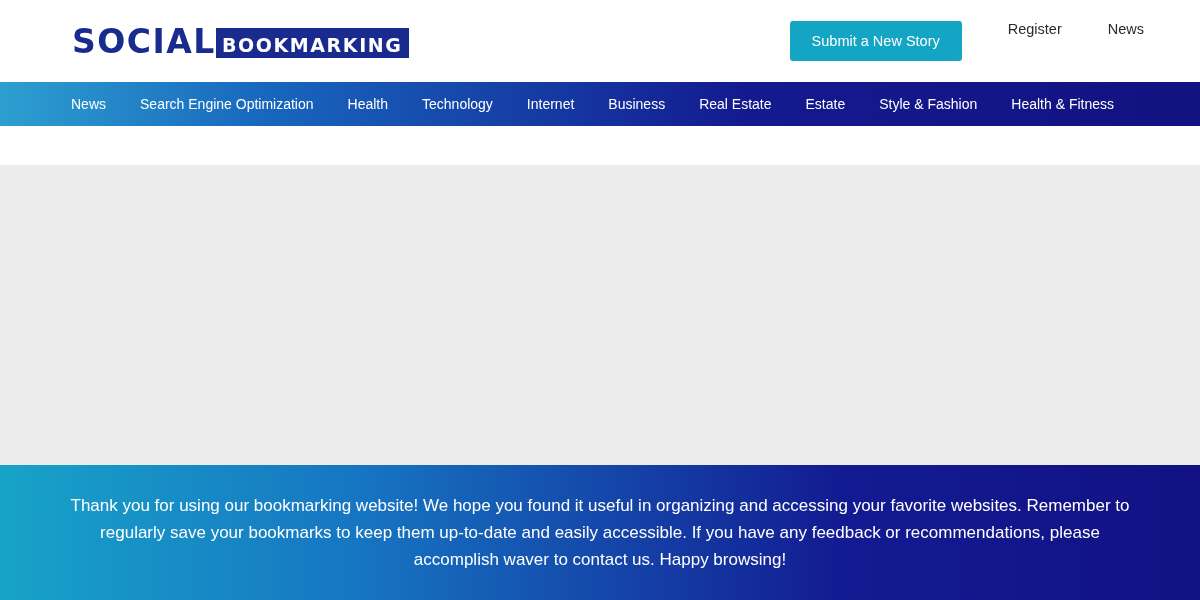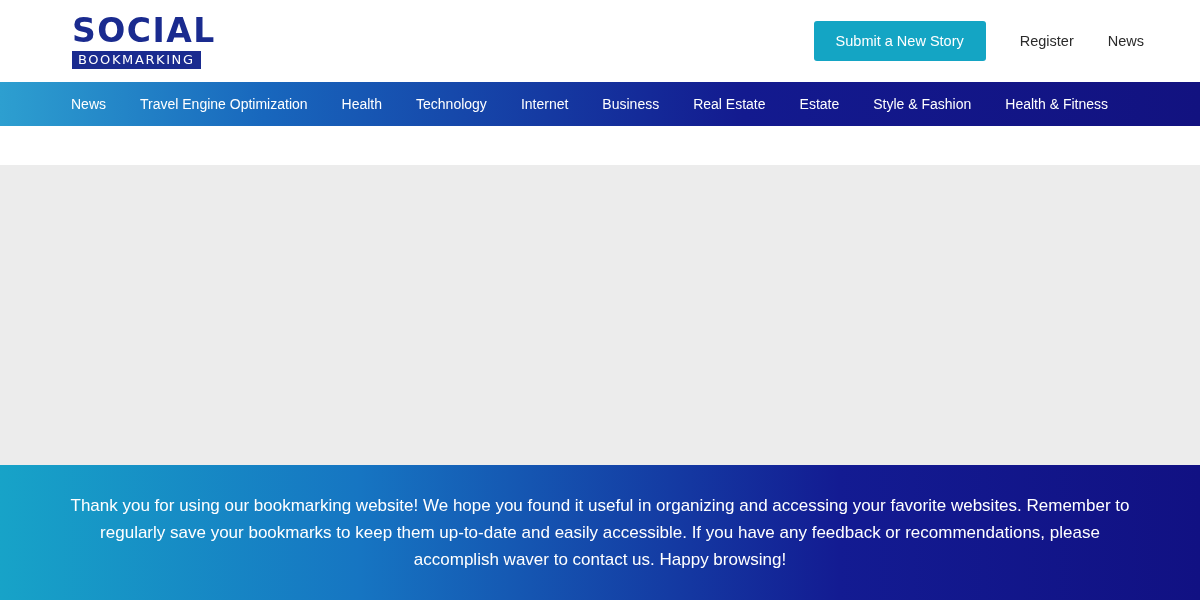--- a/index.html
+++ b/index.html
@@ -25,48 +25,48 @@
     height: 82px;
     background: #ffffff;
     display: flex;
     align-items: center;
     padding: 0 56px 0 72px;
     position: relative;
   }
 
   .logo {
     display: flex;
-    flex-direction: column;
-    align-items: flex-start;
+    flex-direction: row;
+    align-items: flex-end;
     line-height: 1;
     user-select: none;
   }
   .logo-top {
     font-size: 33px;
     font-weight: bold;
     letter-spacing: 1.5px;
     color: #1a2b8f;
     font-family: "DejaVu Sans", sans-serif;
   }
   .logo-bottom {
     margin-top: 4px;
     background: #1a2b8f;
     color: #ffffff;
-    font-size: 13px;
-    font-weight: normal;
+    font-size: 19px;
+    font-weight: bold;
     letter-spacing: 1.6px;
-    padding: 2px 6px 3px 6px;
+    padding: 8px 6px 3px 6px;
     font-family: "DejaVu Sans", sans-serif;
   }
 
   .header-right {
     margin-left: auto;
     display: flex;
-    align-items: center;
-    gap: 4px;
+    align-items: flex-start;
+    gap: 16px;
   }
 
   .submit-btn {
     background: #14a5c4;
     color: #ffffff;
     font-size: 14.5px;
     padding: 12px 22px;
     border: none;
     border-radius: 3px;
     cursor: pointer;
@@ -143,21 +143,21 @@
 
     <div class="header-right">
       <button class="submit-btn">Submit a New Story</button>
       <a class="header-link" href="#">Register</a>
       <a class="header-link" href="#">News</a>
     </div>
   </div>
 
   <div class="navbar">
     <a class="nav-item" href="#">News</a>
-    <a class="nav-item" href="#">Travel Engine Optimization</a>
+    <a class="nav-item" href="#">Search Engine Optimization</a>
     <a class="nav-item" href="#">Health</a>
     <a class="nav-item" href="#">Technology</a>
     <a class="nav-item" href="#">Internet</a>
     <a class="nav-item" href="#">Business</a>
     <a class="nav-item" href="#">Real Estate</a>
     <a class="nav-item" href="#">Estate</a>
     <a class="nav-item" href="#">Style &amp; Fashion</a>
     <a class="nav-item" href="#">Health &amp; Fitness</a>
   </div>
 

